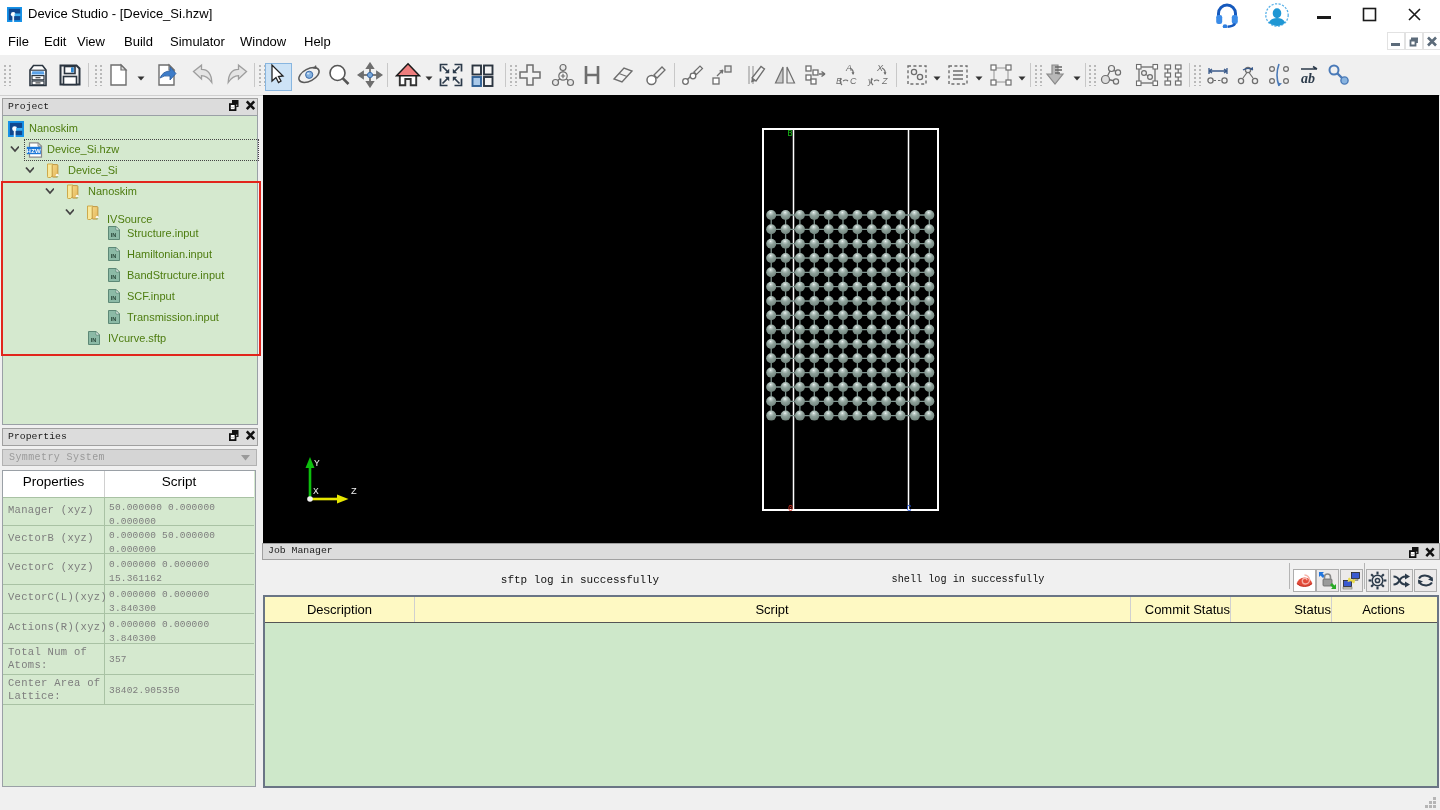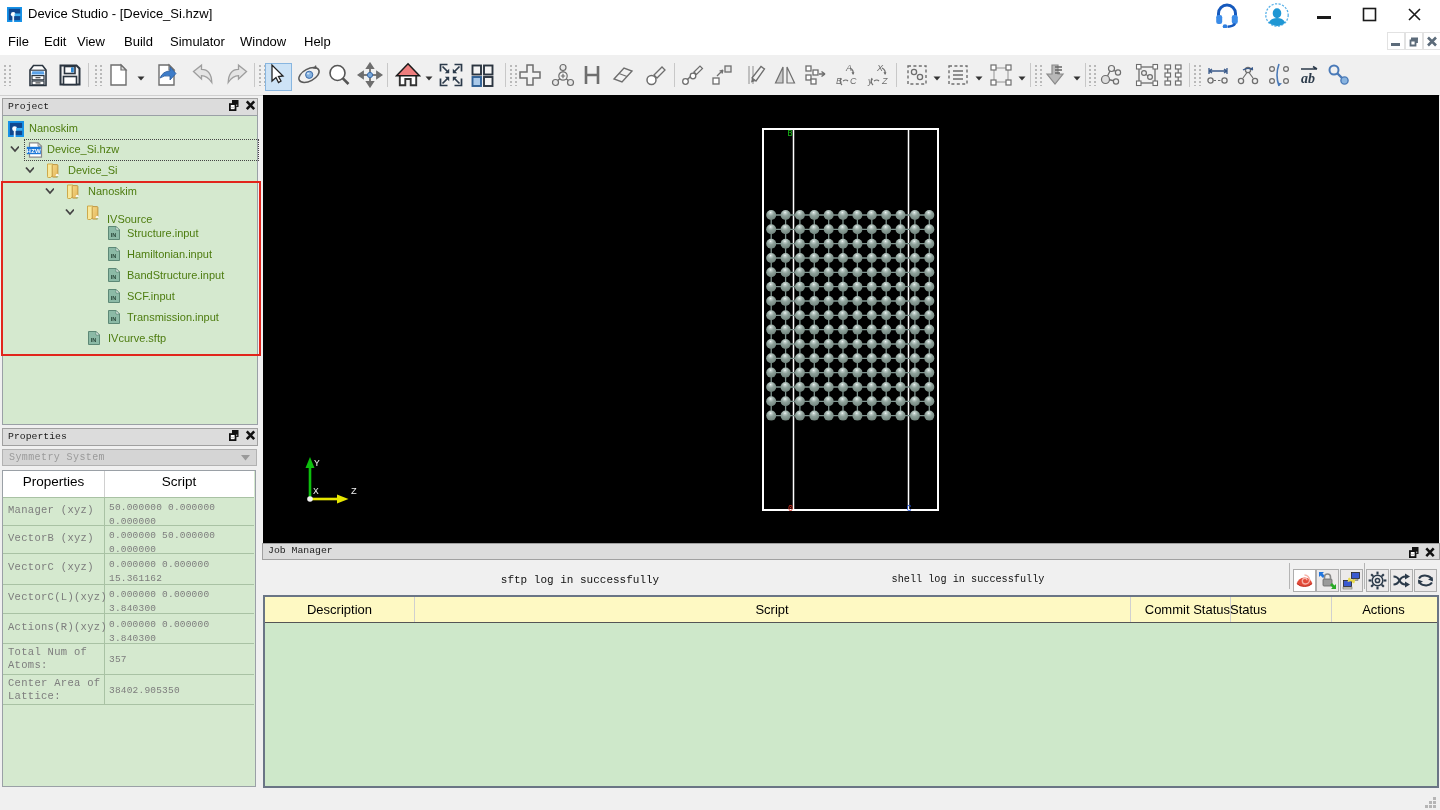--- a/index.html
+++ b/index.html
@@ -814,21 +814,21 @@
 </div>
 <div class="abs" id="jobtable">
   <div class="abs" style="left:0;top:0;width:1172px;height:25px;background:#fef9c3;border-bottom:1px solid #555;">
     <div class="abs" style="left:149px;top:0;width:1px;height:25px;background:#d0d0d0"></div>
     <div class="abs" style="left:865px;top:0;width:1px;height:25px;background:#d0d0d0"></div>
     <div class="abs" style="left:965px;top:0;width:1px;height:25px;background:#d0d0d0"></div>
     <div class="abs" style="left:1066px;top:0;width:1px;height:25px;background:#d0d0d0"></div>
     <div class="abs" style="left:0;top:5px;width:149px;text-align:center;font-size:13px">Description</div>
     <div class="abs" style="left:149px;top:5px;width:716px;text-align:center;font-size:13px">Script</div>
     <div class="abs" style="left:865px;top:5px;width:100px;text-align:right;font-size:13px">Commit Status</div>
-    <div class="abs" style="left:965px;top:5px;width:101px;text-align:left;font-size:13px">Status</div>
+    <div class="abs" style="left:965px;top:5px;width:101px;text-align:right;font-size:13px">Status</div>
     <div class="abs" style="left:1066px;top:5px;width:105px;text-align:center;font-size:13px">Actions</div>
   </div>
 </div>
 
 <svg class="abs" style="left:1424px;top:796px" width="14" height="14">
   <g fill="#b5b5b5">
     <rect x="9" y="1" width="3" height="3"></rect>
       <rect x="5" y="5" width="3" height="3"></rect>
       <rect x="9" y="5" width="3" height="3"></rect>
     <rect x="1" y="9" width="3" height="3"></rect>

